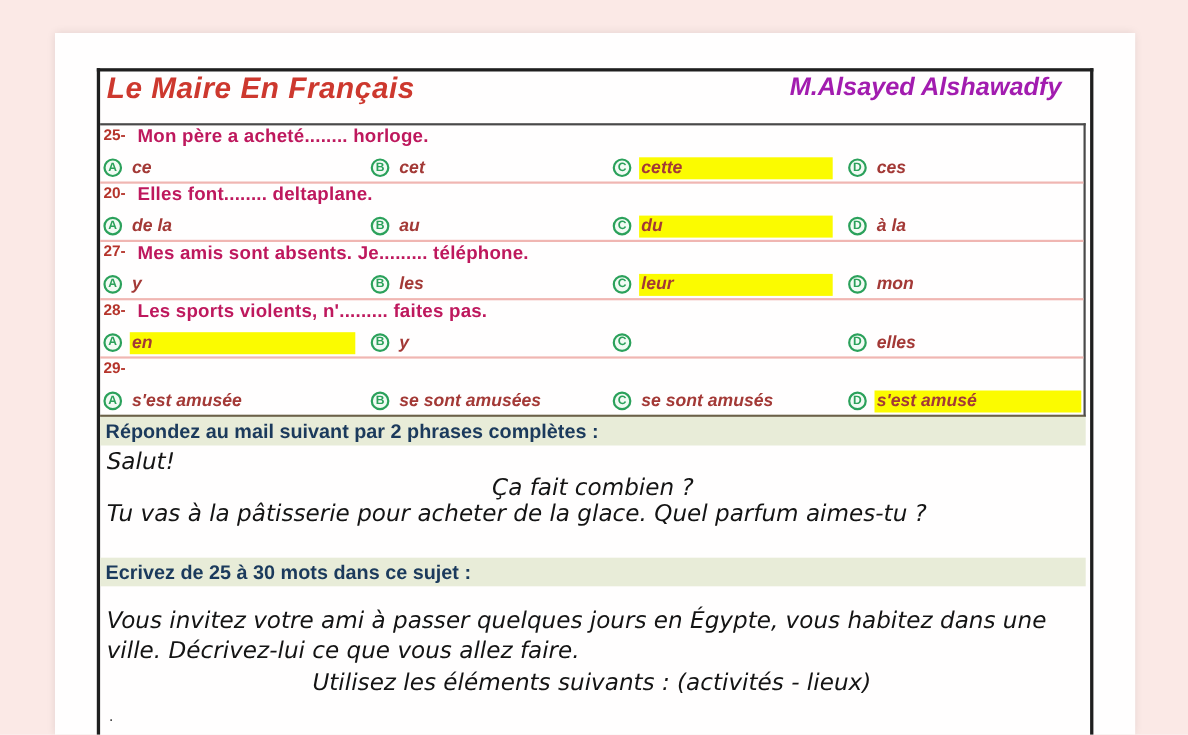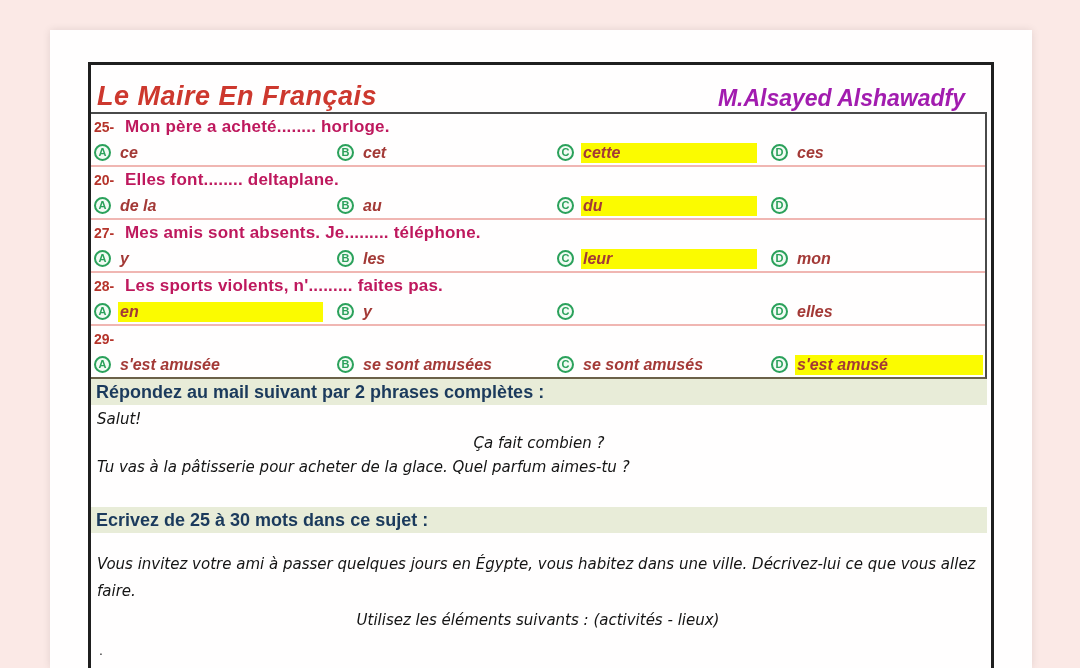--- a/index.html
+++ b/index.html
@@ -14,38 +14,38 @@
     background:#fffefe;
     box-shadow:0 0 8px rgba(0,0,0,0.10);
   }
   .doc-box {
     position:absolute; left:38px; top:32px; width:906px; height:606px;
     border:3px solid #1f1f1f; border-bottom:none;
     background:#fffefe;
   }
   
   .doc-header {
-    height:47px; display:flex; justify-content:space-between; align-items:flex-end;
+    height:47px; display:flex; justify-content:space-between; align-items:flex-start;
     padding:0 26px 0 6px;
   }
   .doc-title {
     color:#cd382e; font-weight:bold; font-style:italic; font-size:27px;
     letter-spacing:0.5px;
   }
   .doc-author {
     color:#a21caf; font-weight:bold; font-style:italic; font-size:23px;
   }
   
   .mcq-table {
     width:896px; border:2px solid #4a4a4a; border-left:none;
     border-bottom:2px solid #6b6148;
   }
   .q-block { border-bottom:2px solid #f0b6b2; }
   .q-block:last-child { border-bottom:none; }
-  .q-line { display:flex; align-items:center; height:26px; }
+  .q-line { display:flex; height:26px; }
   .q-num {
     width:34px; flex:0 0 34px; color:#b5342b; font-weight:bold; font-size:14px;
     padding-left:3px;
   }
   .q-text { color:#be185d; font-weight:bold; font-size:17px; letter-spacing:0.2px; }
   .opt-line { display:flex; height:25px; padding-left:3px; }
   .opt-cell { display:flex; align-items:center; }
   .opt-cell.c0 { width:243px; }
   .opt-cell.c1 { width:220px; }
   .opt-cell.c2 { width:214px; }
@@ -62,21 +62,21 @@
   .opt-text { color:#a33936; font-style:italic; font-size:16px; font-weight:bold; }
   
   .section-banner {
     width:896px; height:26px; background:#e8ecd8;
     color:#1b3a5c; font-weight:bold; font-size:18px;
     padding:1px 0 0 5px; line-height:24px;
   }
   
   .mail-body { width:896px; padding:2px 6px 0 6px; }
   .hand { font-family:"DejaVu Sans", sans-serif; font-style:italic; color:#141414;
-          font-size:15px; line-height:24px; }
+          font-size:21px; line-height:24px; }
   .centered { text-align:center; }
   .mail-gap { height:28px; }
   
   .writing-body { width:896px; padding:18px 8px 0 6px; }
   .prompt { line-height:27px; }
   .hint-line { margin-top:3px; }
   .trailing { margin-top:10px; font-size:14px; color:#333; padding-left:2px; }
 </style>
 </head>
 <body>
@@ -127,20 +127,21 @@
             <div class="opt-cell c1">
               <span class="opt-circle">B</span>
               <span class="opt-textwrap"><span class="opt-text">au</span></span>
             </div>
             <div class="opt-cell c2">
               <span class="opt-circle">C</span>
               <span class="opt-textwrap hl"><span class="opt-text">du</span></span>
             </div>
             <div class="opt-cell c3">
               <span class="opt-circle">D</span>
+              <span class="opt-textwrap"><span class="opt-text">à la</span></span>
             </div>
           </div>
         </div>
         <div class="q-block">
           <div class="q-line">
             <span class="q-num">27-</span>
             <span class="q-text">Mes amis sont absents. Je......... téléphone.</span>
           </div>
           <div class="opt-line">
             <div class="opt-cell c0">

